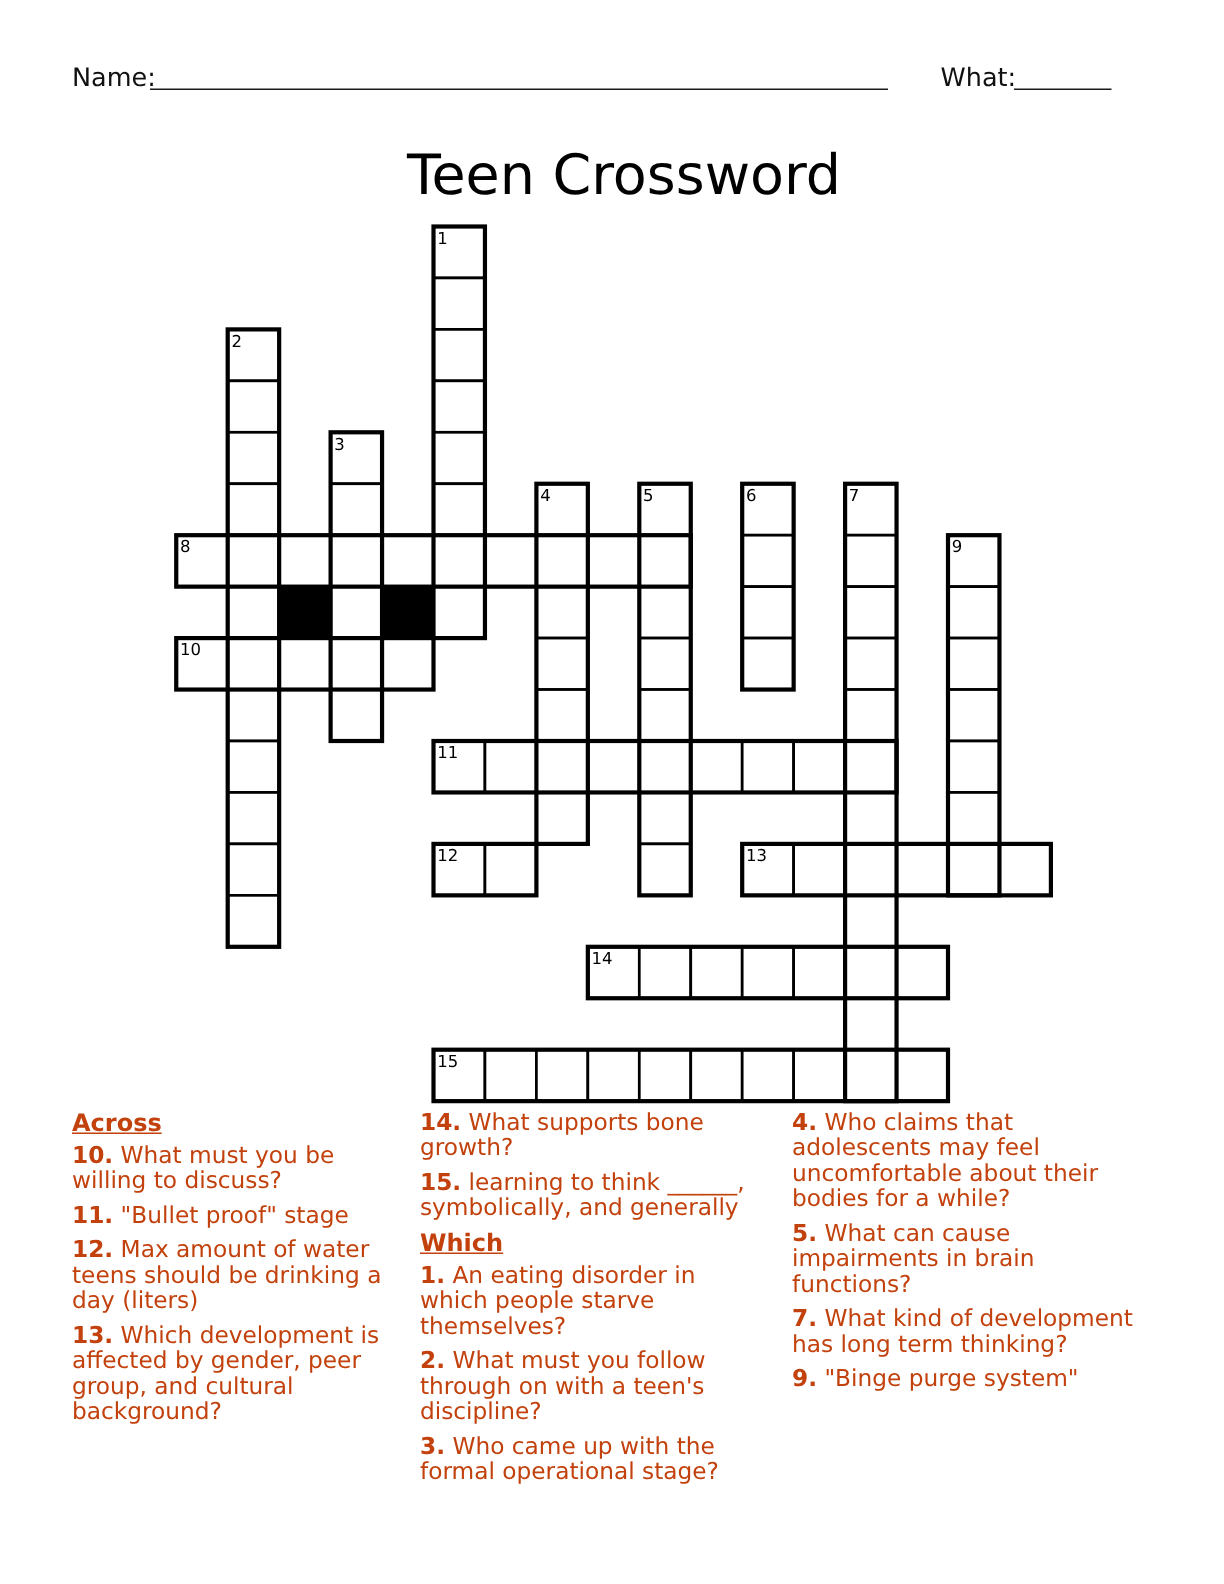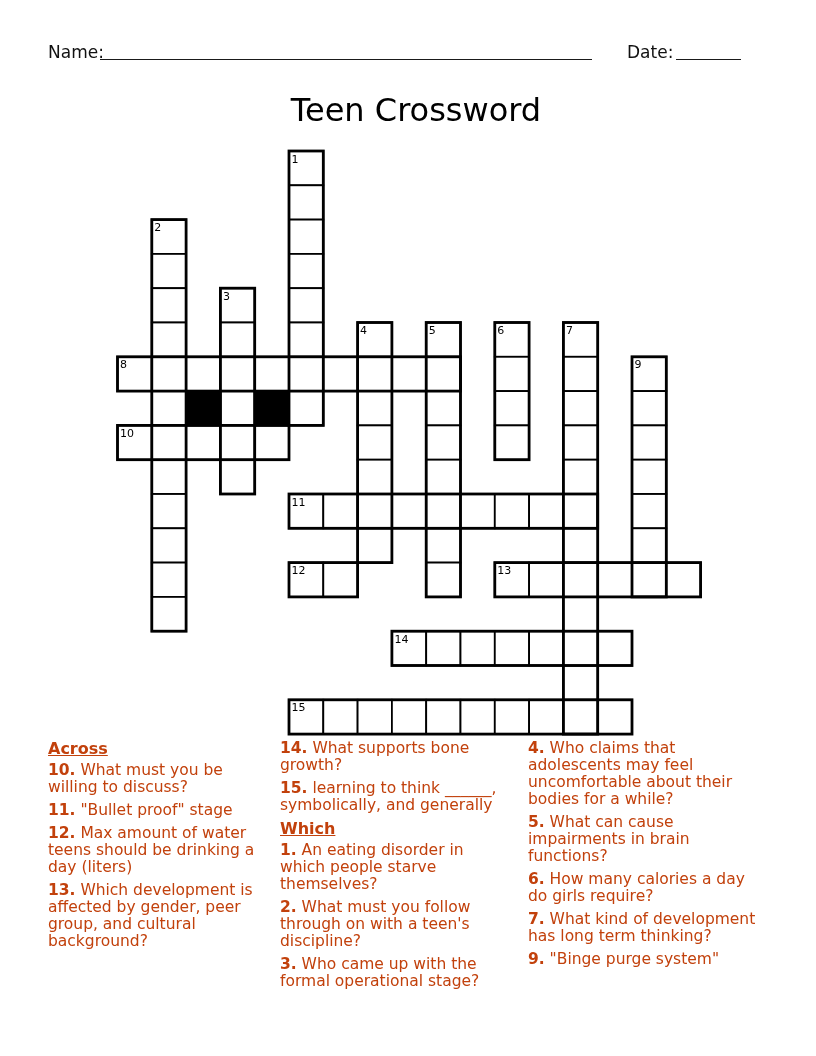--- a/index.html
+++ b/index.html
@@ -20,21 +20,21 @@
   .date-label{left:627px;}
   .write-line{
     position:absolute;top:19px;height:0;
     border-bottom:1.7px solid #1a1a1a;
   }
   .name-line{left:100px;width:492px;}
   .date-line{left:676px;width:65px;}
   .title{
     position:absolute;top:30px;left:16px;right:0;
     text-align:center;
-    font-size:32px;font-weight:500;
+    font-size:37px;font-weight:500;
     letter-spacing:0px;color:#000;
   }
   svg.grid{position:absolute;left:0;top:0;}
   .cell{fill:#ffffff;stroke:#000;stroke-width:1.8;}
   .word-outline{fill:none;stroke:#000;stroke-width:2.8;}
   .black-cell{fill:#000;stroke:#000;stroke-width:2;}
   .cell-num{
     font-family:"DejaVu Sans","Liberation Sans",sans-serif;
     font-size:11px;fill:#000;
   }
@@ -54,21 +54,21 @@
   .clue b{font-weight:bold;}
 </style>
 </head>
 <body>
 
 <div class="page">
 
   <span class="hdr-label name-label">Name:</span>
   <div class="write-line name-line"></div>
 
-  <span class="hdr-label date-label">Date:</span>
+  <span class="hdr-label date-label">What:</span>
   <div class="write-line date-line"></div>
 
   <h1 class="title">Teen Crossword</h1>
 
   <svg class="grid" id="grid-svg" width="816" height="1056" viewBox="0 0 816 1056">
       <rect x="289" y="111" width="34.3" height="34.3" class="cell"></rect>
       <rect x="289" y="145.3" width="34.3" height="34.3" class="cell"></rect>
       <rect x="289" y="179.6" width="34.3" height="34.3" class="cell"></rect>
       <rect x="289" y="213.89999999999998" width="34.3" height="34.3" class="cell"></rect>
       <rect x="289" y="248.2" width="34.3" height="34.3" class="cell"></rect>
@@ -225,18 +225,17 @@
       <p class="clue"><b>14.</b> What supports bone growth?</p>
       <p class="clue"><b>15.</b> learning to think ______, symbolically, and generally</p>
       <div class="clue-header">Which</div>
       <p class="clue"><b>1.</b> An eating disorder in which people starve themselves?</p>
       <p class="clue"><b>2.</b> What must you follow through on with a teen's discipline?</p>
       <p class="clue"><b>3.</b> Who came up with the formal operational stage?</p>
     </div>
   <div class="clue-col col3" id="clue-col-3">
       <p class="clue"><b>4.</b> Who claims that adolescents may feel uncomfortable about their bodies for a while?</p>
       <p class="clue"><b>5.</b> What can cause impairments in brain functions?</p>
-      <p class="clue"><b>6.</b> How many calories a day do girls require?</p>
       <p class="clue"><b>7.</b> What kind of development has long term thinking?</p>
       <p class="clue"><b>9.</b> "Binge purge system"</p>
     </div>
 
 </div>
 
 </body></html>

